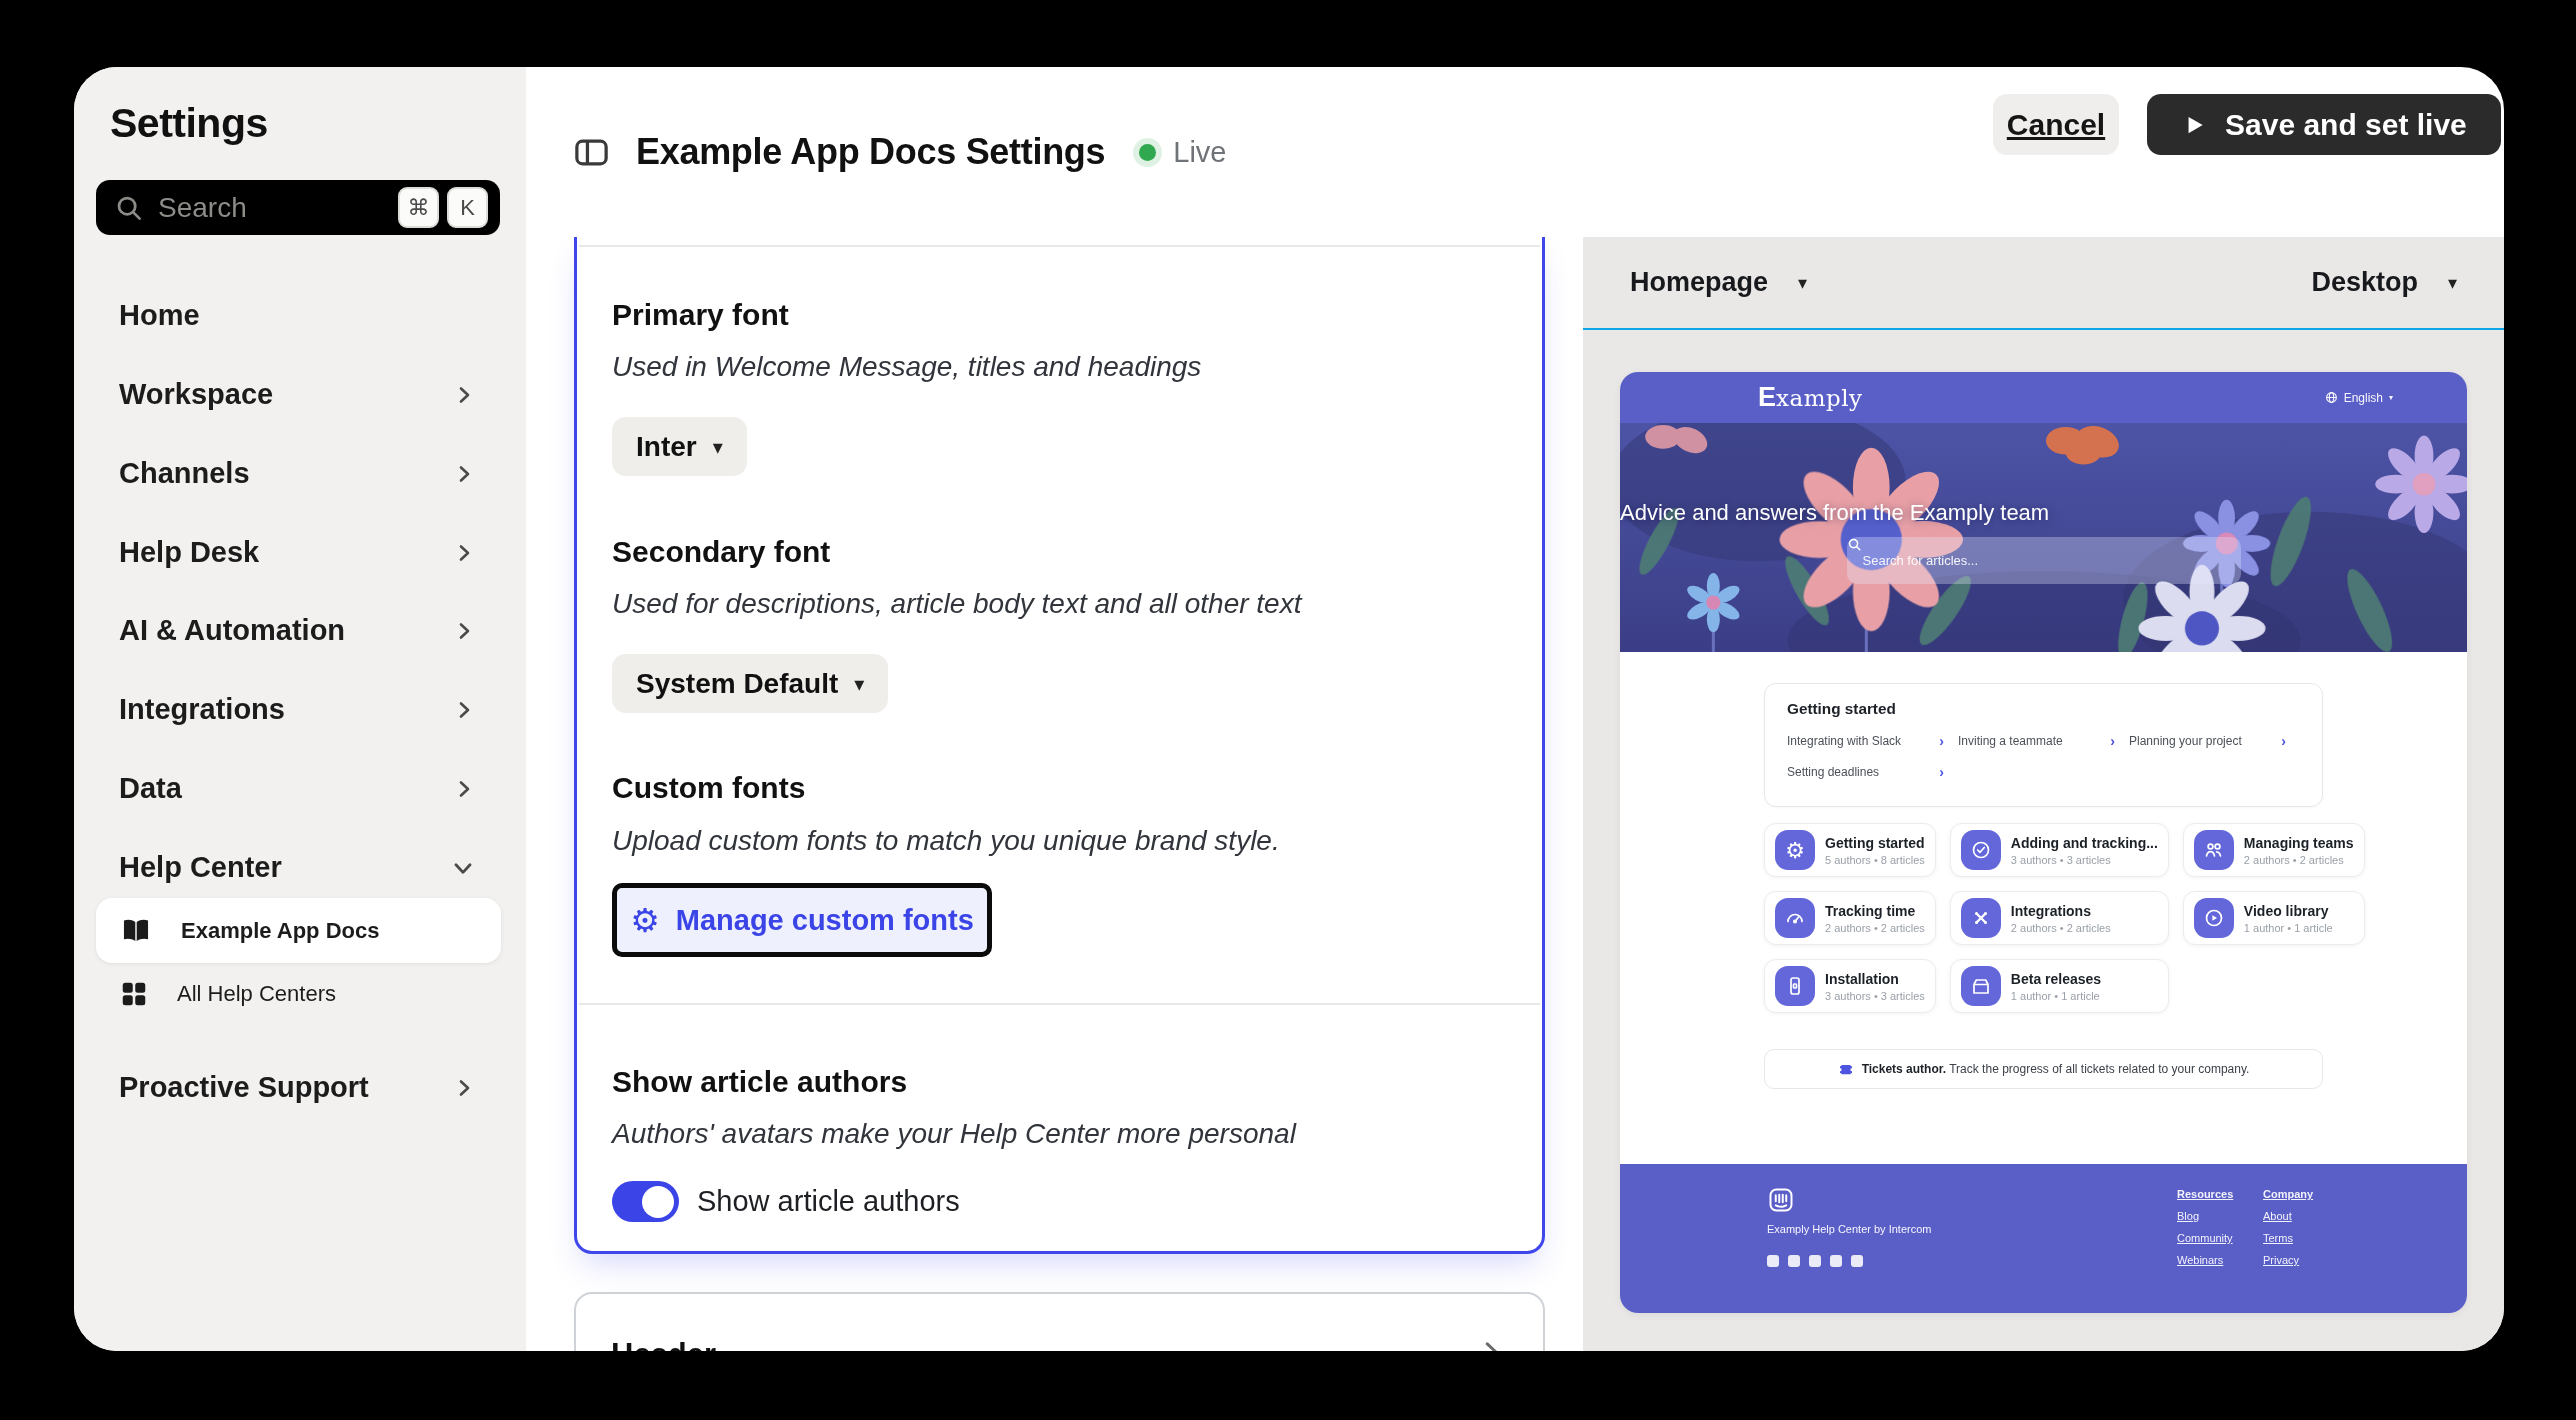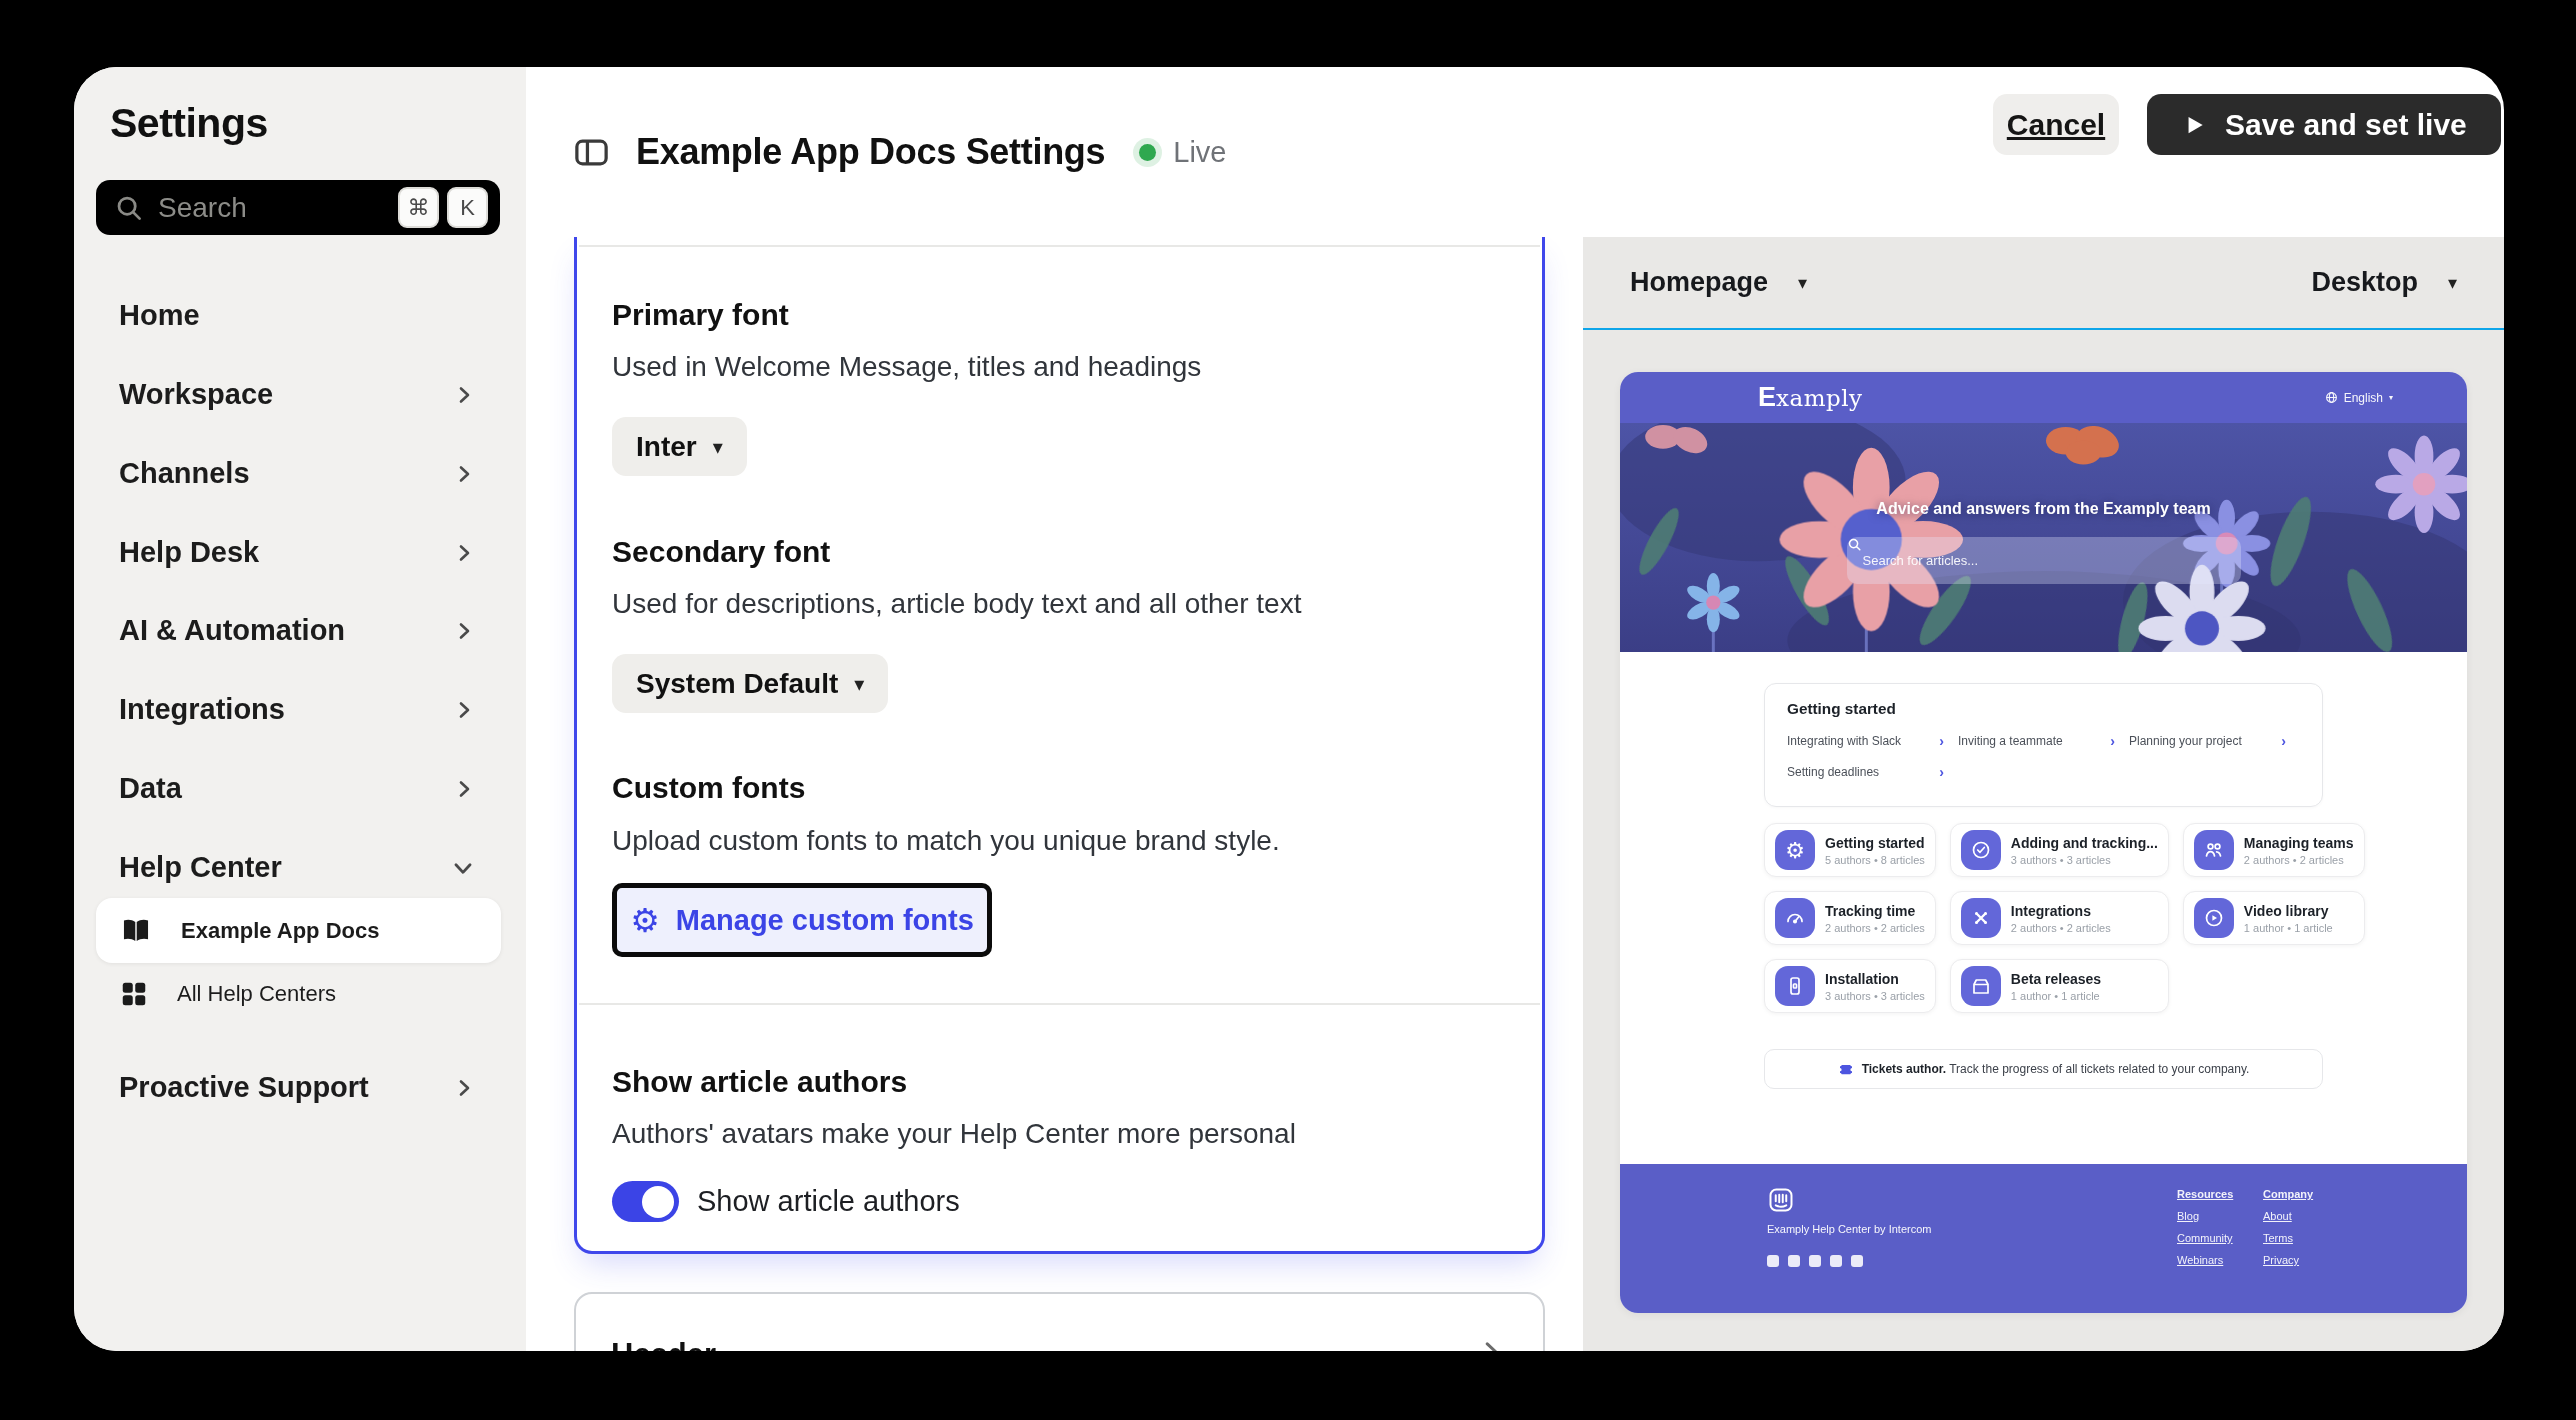--- a/index.html
+++ b/index.html
@@ -23,21 +23,21 @@
   
   #main{position:relative;width:1057px;flex:0 0 1057px;height:100%;background:#fff;display:flex;flex-direction:column;}
   #mainhead{height:170px;flex:0 0 170px;display:flex;align-items:center;padding-left:46px;}
   .htitle{font-size:36px;font-weight:700;color:#111;margin-left:25px;letter-spacing:-0.3px;}
   .livedot{width:17px;height:17px;border-radius:50%;background:#2fa84f;box-shadow:0 0 0 6px rgba(47,168,79,.16);margin-left:34px;}
   .livetxt{font-size:29px;color:#6f7277;margin-left:17px;}
   #content{position:relative;flex:1;overflow:hidden;}
   #card{position:absolute;left:48px;top:0;width:971px;height:1017px;border:3px solid #3f47eb;border-top:none;border-radius:0 0 18px 18px;background:#fff;box-shadow:0 16px 32px -8px rgba(63,71,235,.22);}
   .card-divider{position:absolute;left:2px;right:2px;height:2px;background:#e8e8e6;}
   .sec-h{position:absolute;left:35px;font-size:30px;font-weight:700;color:#111;}
-  .sec-d{position:absolute;left:35px;font-size:28px;color:#31353b;}
+  .sec-d{position:absolute;left:35px;font-size:28px;color:#31353b;font-style:italic;}
   .pill{position:absolute;left:35px;height:59px;background:#efeeeb;border-radius:14px;display:inline-flex;align-items:center;padding:0 24px;cursor:pointer;}
   .pill .pl{font-size:28px;font-weight:700;color:#111;}
   .caret{font-size:20px;color:#222;margin-left:16px;font-family:"DejaVu Sans",sans-serif;}
   #managebtn{position:absolute;left:35px;top:646px;width:380px;height:74px;background:#eef0fd;border:5px solid #0b0b0b;border-radius:10px;display:flex;align-items:center;justify-content:center;gap:16px;cursor:pointer;}
   #managebtn .g{font-size:33px;color:#3b44e6;font-family:"DejaVu Sans",sans-serif;}
   #managebtn .t{font-size:29px;font-weight:700;color:#3b44e6;}
   .toggle{position:absolute;left:35px;top:944px;width:67px;height:41px;border-radius:21px;background:#3b44e6;cursor:pointer;}
   .toggle .knob{position:absolute;right:5px;top:5px;width:32px;height:32px;border-radius:50%;background:#fff;}
   .toggle-lbl{position:absolute;left:120px;top:948px;font-size:29px;color:#1d1f23;}
   #nextcard{position:absolute;left:48px;top:1055px;width:971px;height:237px;border:2px solid #cfd2d6;border-radius:18px;background:#fff;}
@@ -51,21 +51,21 @@
   #ptoolbar{position:relative;height:93px;display:flex;align-items:center;padding:0 47px;border-bottom:2px solid #0ea5e9;}
   .ptb{font-size:27px;font-weight:700;color:#17191d;display:flex;align-items:center;gap:14px;cursor:pointer;}
   #pcard{position:absolute;left:37px;top:135px;width:847px;height:941px;background:#fff;border-radius:18px;overflow:hidden;box-shadow:0 2px 8px rgba(0,0,0,.06);}
   .sitehead{height:51px;background:#5a5ec7;display:flex;align-items:center;padding:0 74px 0 138px;}
   .slogo{color:#fff;display:flex;align-items:baseline;}
   .slogo .e{font-weight:800;font-size:27px;font-family:"Liberation Sans",sans-serif;}
   .slogo .rest{font-family:"DejaVu Serif",serif;font-size:23px;letter-spacing:0.5px;}
   .slang{margin-left:auto;color:#fff;font-size:12px;display:flex;align-items:center;gap:6px;opacity:.95;}
   .banner{position:relative;height:229px;overflow:hidden;}
   .banner svg{position:absolute;left:0;top:0;}
-  .hero-t{position:absolute;left:0;right:0;top:77px;text-align:center;color:#fff;font-size:16px;font-weight:700;text-shadow:0 1px 8px rgba(20,20,70,.55);}
+  .hero-t{position:absolute;left:0;right:0;top:77px;text-align:left;color:#fff;font-size:22px;font-weight:400;text-shadow:0 1px 8px rgba(20,20,70,.55);}
   .hero-s{position:absolute;left:50%;transform:translateX(-50%);top:114px;width:394px;height:47px;border-radius:10px;background:rgba(230,234,255,.32);display:flex;align-items:center;padding:0 16px;gap:10px;}
   .hero-s .ph{color:rgba(255,255,255,.92);font-size:13px;}
   .scontent{position:relative;height:512px;background:#fff;}
   .scol{position:absolute;left:144px;width:559px;}
   .gscard{top:31px;height:124px;border:1px solid #e6e7ea;border-radius:12px;padding:16px 22px;box-shadow:0 1px 3px rgba(0,0,0,.03);}
   .gscard .t{font-size:15.3px;font-weight:700;color:#1c2128;}
   .gslinks{display:grid;grid-template-columns:1fr 1fr 1fr;margin-top:16px;row-gap:17px;}
   .gslink{display:flex;align-items:center;font-size:12px;color:#4b5059;padding-right:14px;cursor:pointer;}
   .gslink .c{margin-left:auto;color:#4d55e0;font-weight:700;font-size:14px;line-height:12px;}
   .catgrid{top:171px;display:grid;grid-template-columns:1fr 1fr 1fr;gap:14px 14px;}

